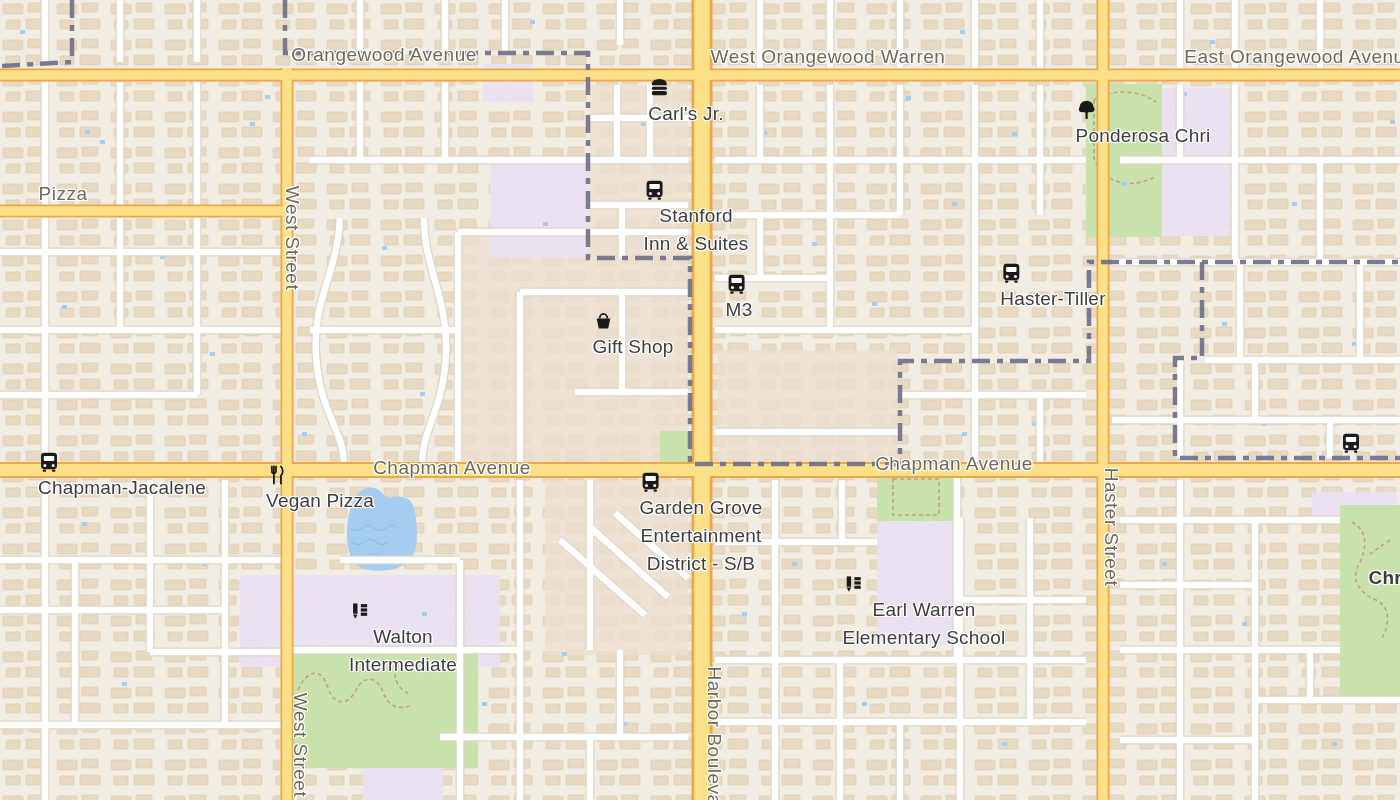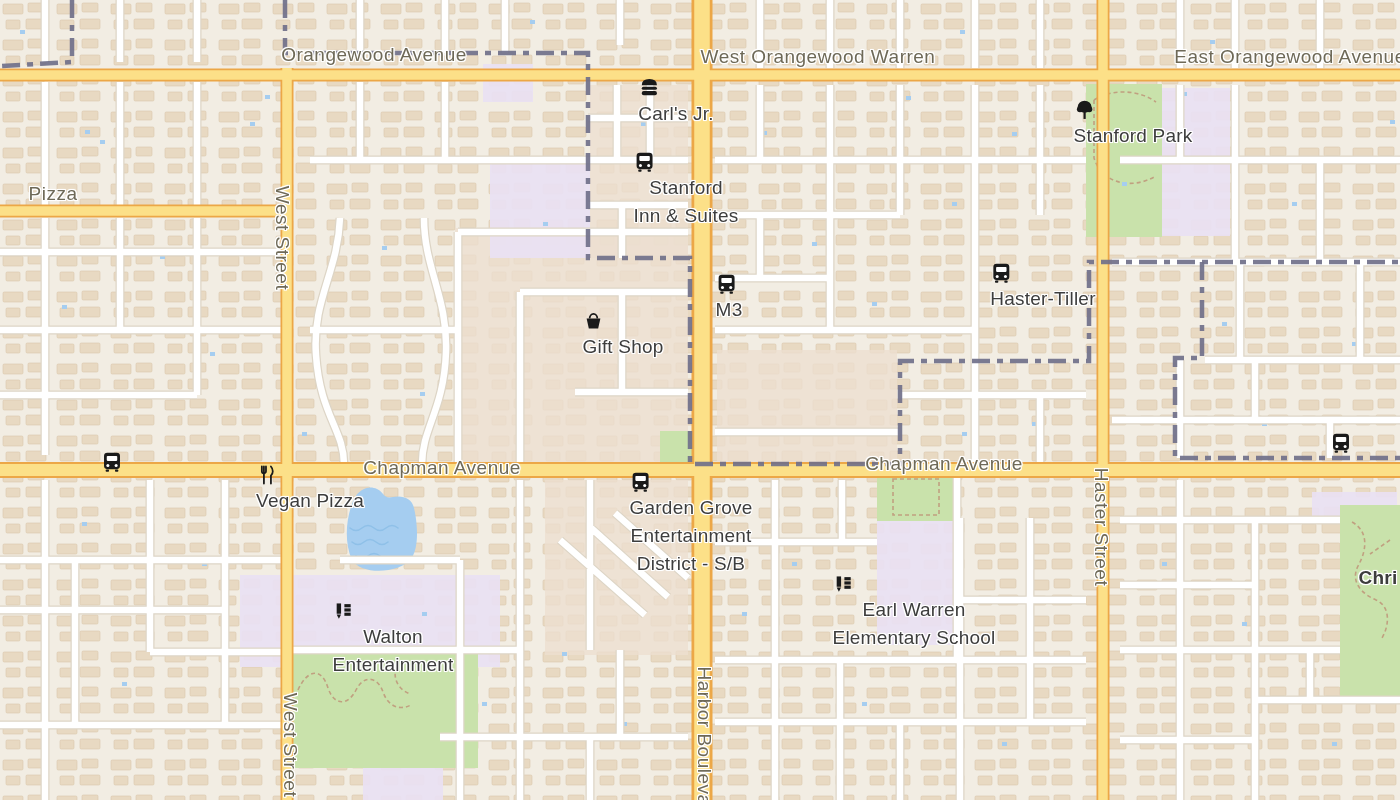--- a/index.html
+++ b/index.html
@@ -22,21 +22,21 @@
   .minor-c{fill:none;stroke:var(--road-minor-casing);stroke-width:9;stroke-linejoin:round;}
   .minor-f{fill:none;stroke:var(--road-minor-fill);stroke-width:6.5;stroke-linejoin:round;}
   .major-c{fill:none;stroke:var(--road-major-casing);stroke-width:13;}
   .major-f{fill:none;stroke:var(--road-major-fill);stroke-width:9.5;}
   .chapman-c{fill:none;stroke:var(--road-major-casing);stroke-width:16;}
   .chapman-f{fill:none;stroke:var(--road-major-fill);stroke-width:12;}
   .harbor-c{fill:none;stroke:var(--road-major-casing);stroke-width:21;}
   .harbor-f{fill:none;stroke:var(--road-major-fill);stroke-width:15.5;}
   .boundary{fill:none;stroke:var(--boundary);stroke-width:4.5;stroke-dasharray:18 7 6 7;opacity:.92;}
   
-  #labels{position:absolute;inset:0;pointer-events:none;}
+  #labels{position:absolute;inset:0;pointer-events:none;margin-left:10px;}
   .street{
     position:absolute;transform:translate(-50%,-50%);
     font-size:19px;letter-spacing:.5px;color:var(--street-label);
     white-space:nowrap;pointer-events:none;
     text-shadow:1px 0 0 #fff,-1px 0 0 #fff,0 1px 0 #fff,0 -1px 0 #fff,
       1px 1px 0 #fff,-1px -1px 0 #fff,1px -1px 0 #fff,-1px 1px 0 #fff,0 0 3px #fff;
   }
   .street.v{transform:translate(-50%,-50%) rotate(90deg);}
   .poi{
     position:absolute;display:flex;flex-direction:column;
@@ -182,21 +182,21 @@
     <span class="ic">
       <svg viewBox="0 0 16 16">
           <path d="M2.5 6 q0 -4.5 5.5 -4.5 q5.5 0 5.5 4.5 z" fill="#1a1a1a"></path>
           <rect x="2.5" y="7" width="11" height="2.2" rx="1.1" fill="#1a1a1a"></rect>
           <rect x="2.5" y="10.2" width="11" height="3.1" rx="1.4" fill="#1a1a1a"></rect>
         </svg>
     </span>
     <span class="poi-label">Carl's Jr.</span>
   </div>
 
-  <div class="poi" style="left:686px;top:162px">
+  <div class="poi" style="left:686px;top:190px">
     <span class="ic">
       <svg viewBox="0 0 16 16">
           <rect x="2.2" y="1.2" width="11.6" height="12" rx="2.4" fill="#1a1a1a"></rect>
           <rect x="4.2" y="3.6" width="7.6" height="3.6" rx="0.6" fill="#fff"></rect>
           <circle cx="5" cy="10.6" r="1.1" fill="#fff"></circle>
           <circle cx="11" cy="10.6" r="1.1" fill="#fff"></circle>
           <rect x="3.4" y="13.4" width="2.4" height="1.6" rx="0.5" fill="#1a1a1a"></rect>
           <rect x="10.2" y="13.4" width="2.4" height="1.6" rx="0.5" fill="#1a1a1a"></rect>
         </svg>
     </span>
@@ -230,21 +230,21 @@
 
   <div class="poi" style="left:1133px;top:110px">
     <span class="ic">
       <svg viewBox="0 0 16 16">
           <ellipse cx="8" cy="5.6" rx="5" ry="4.4" fill="#1a1a1a"></ellipse>
           <circle cx="4.6" cy="7.4" r="2.2" fill="#1a1a1a"></circle>
           <circle cx="11.4" cy="7.4" r="2.2" fill="#1a1a1a"></circle>
           <rect x="7.2" y="8.5" width="1.6" height="6" fill="#1a1a1a"></rect>
         </svg>
     </span>
-    <span class="poi-label">Stanford Park</span>
+    <span class="poi-label">Ponderosa Chri</span>
   </div>
 
   <div class="poi" style="left:1043px;top:273px">
     <span class="ic">
       <svg viewBox="0 0 16 16">
           <rect x="2.2" y="1.2" width="11.6" height="12" rx="2.4" fill="#1a1a1a"></rect>
           <rect x="4.2" y="3.6" width="7.6" height="3.6" rx="0.6" fill="#fff"></rect>
           <circle cx="5" cy="10.6" r="1.1" fill="#fff"></circle>
           <circle cx="11" cy="10.6" r="1.1" fill="#fff"></circle>
           <rect x="3.4" y="13.4" width="2.4" height="1.6" rx="0.5" fill="#1a1a1a"></rect>
@@ -258,20 +258,21 @@
     <span class="ic">
       <svg viewBox="0 0 16 16">
           <rect x="2.2" y="1.2" width="11.6" height="12" rx="2.4" fill="#1a1a1a"></rect>
           <rect x="4.2" y="3.6" width="7.6" height="3.6" rx="0.6" fill="#fff"></rect>
           <circle cx="5" cy="10.6" r="1.1" fill="#fff"></circle>
           <circle cx="11" cy="10.6" r="1.1" fill="#fff"></circle>
           <rect x="3.4" y="13.4" width="2.4" height="1.6" rx="0.5" fill="#1a1a1a"></rect>
           <rect x="10.2" y="13.4" width="2.4" height="1.6" rx="0.5" fill="#1a1a1a"></rect>
         </svg>
     </span>
+    <span class="poi-label">Chapman-Jacalene</span>
   </div>
 
   <div class="poi" style="left:310px;top:475px">
     <span class="ic">
       <svg viewBox="0 0 16 16">
           <path d="M4.2 1.8 v3.4 a1.5 1.5 0 0 0 3 0 v-3.4 M5.7 1.8 v12.4" stroke="#1a1a1a" stroke-width="1.3" fill="none" stroke-linecap="round"></path>
           <path d="M10.8 1.8 c1.8 2 1.8 5 0 6.6 v5.8" stroke="#1a1a1a" stroke-width="1.3" fill="none" stroke-linecap="round"></path>
         </svg>
     </span>
     <span class="poi-label">Vegan Pizza</span>
@@ -311,21 +312,21 @@
     <span class="ic">
       <svg viewBox="0 0 16 16">
           <rect x="3" y="2.5" width="3.2" height="7.5" fill="#1a1a1a"></rect>
           <path d="M3 10.5 l1.6 3.2 1.6 -3.2 z" fill="#1a1a1a"></path>
           <rect x="8.6" y="3" width="4.6" height="2.3" fill="#1a1a1a"></rect>
           <rect x="8.6" y="6.1" width="4.6" height="2.3" fill="#1a1a1a"></rect>
           <rect x="8.6" y="9.2" width="4.6" height="2.3" fill="#1a1a1a"></rect>
         </svg>
     </span>
     <span class="poi-label">Walton
-Entertainment</span>
+Intermediate</span>
   </div>
 
   <div class="poi" style="left:1341px;top:443px">
     <span class="ic">
       <svg viewBox="0 0 16 16">
           <rect x="2.2" y="1.2" width="11.6" height="12" rx="2.4" fill="#1a1a1a"></rect>
           <rect x="4.2" y="3.6" width="7.6" height="3.6" rx="0.6" fill="#fff"></rect>
           <circle cx="5" cy="10.6" r="1.1" fill="#fff"></circle>
           <circle cx="11" cy="10.6" r="1.1" fill="#fff"></circle>
           <rect x="3.4" y="13.4" width="2.4" height="1.6" rx="0.5" fill="#1a1a1a"></rect>

